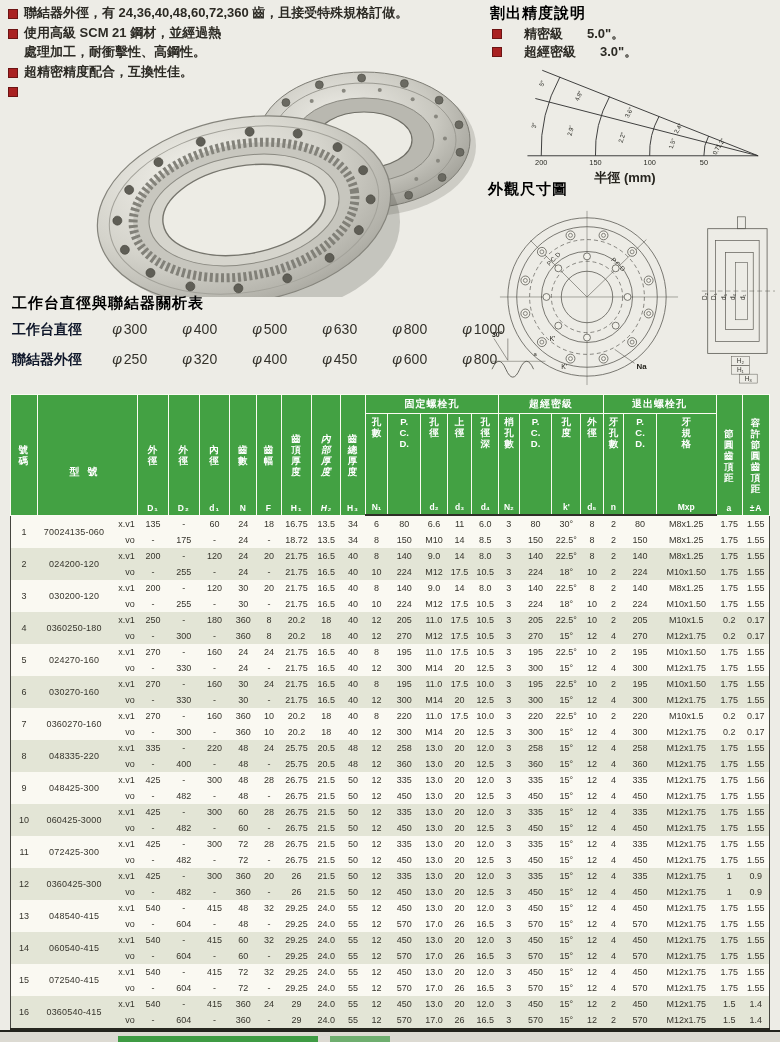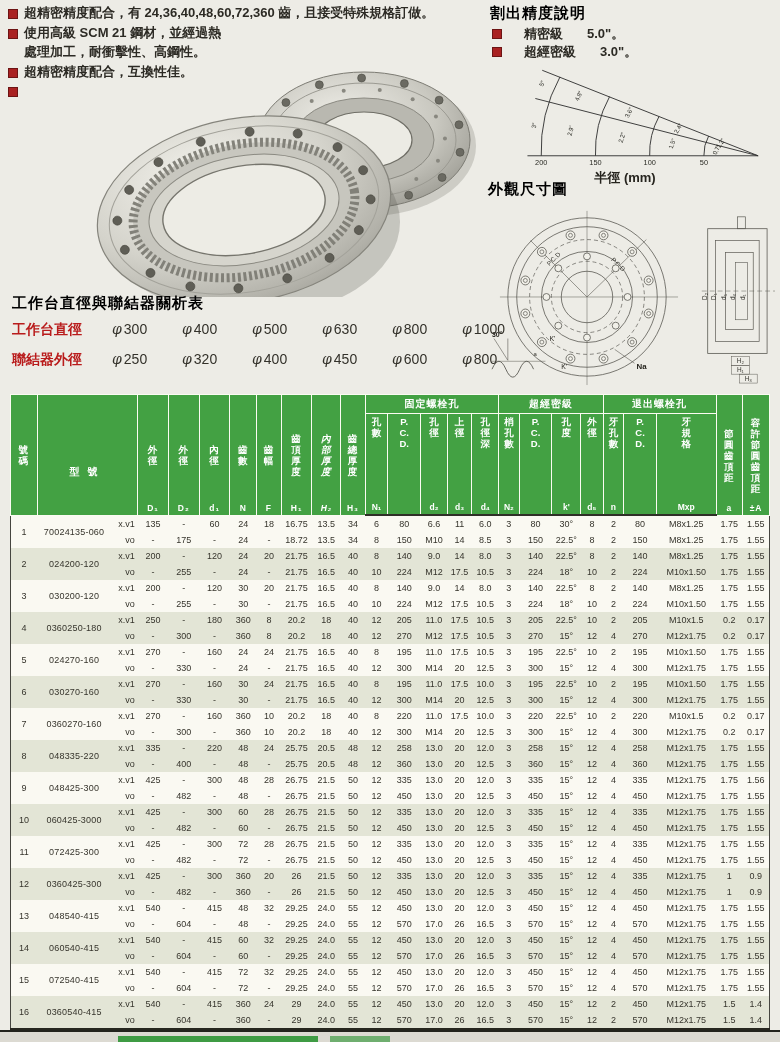--- a/index.html
+++ b/index.html
@@ -18,21 +18,21 @@
   .plabel{font-size:13px;font-weight:bold;color:#2c2a24;margin-right:8px;}
   .pval{font-size:13px;font-weight:bold;color:#2c2a24;}
   #fan{display:block;margin:4px 0 0 0;}
   .fan-x{text-align:center;font-size:13px;font-weight:bold;color:#26241e;width:270px;}
   
   .diag{position:absolute;left:488px;top:180px;width:292px;z-index:2;}
   
   .wt{position:absolute;left:12px;top:294px;width:520px;z-index:3;}
   .wt .gtitle{margin-bottom:8px;}
   .wt-row{display:flex;align-items:baseline;height:30px;}
-  .wt-label{width:100px;font-size:14px;font-weight:bold;color:#b91c1c;}
+  .wt-label{width:100px;font-size:14px;font-weight:bold;color:#0f172a;}
   .wt-val{width:70px;font-size:14px;color:#33312a;}
   .wt-val .phi{font-style:italic;font-family:"DejaVu Serif",serif;margin-right:2px;}
   
   #photo{position:absolute;left:64px;top:52px;z-index:1;}
   
   #spec{position:absolute;left:10px;top:394px;width:760px;border-collapse:collapse;table-layout:fixed;
         border:1px solid #45453f;border-bottom:2px solid #27271f;background:#faf9f2;}
   #spec thead th{background:#43a143;color:#ffffff;font-weight:bold;border:1px solid #fbfbf2;
         padding:0;vertical-align:top;position:relative;}
   #spec thead tr.grp-row th{height:18px;font-size:10px;vertical-align:middle;letter-spacing:1px;}
@@ -125,21 +125,21 @@
         <circle cx="199.12808095662072" cy="81.86462699892475" r="4.5" fill="#5f5e56" stroke="#45443c" stroke-width="0.6"></circle>
         <circle cx="246.10549016281132" cy="92.06352448870857" r="4.5" fill="#5f5e56" stroke="#45443c" stroke-width="0.6"></circle>
         <circle cx="283.0189377394744" cy="112.30065265944755" r="4.5" fill="#5f5e56" stroke="#45443c" stroke-width="0.6"></circle>
         <circle cx="304.24868591429856" cy="139.49509219717038" r="4.5" fill="#5f5e56" stroke="#45443c" stroke-width="0.6"></circle>
       </g>
     </svg>
 
   <div class="bullets" id="bullets">
       <div class="bullet">
         <span class="sq"></span>
-        <span class="btxt">超精密精度配合，有 24,36,40,48,60,72,360 齒，且接受特殊規格訂做。</span>
+        <span class="btxt">聯結器外徑，有 24,36,40,48,60,72,360 齒，且接受特殊規格訂做。</span>
       </div>
       <div class="bullet">
         <span class="sq"></span>
         <span class="btxt">使用高級 SCM 21 鋼材，並經過熱
 處理加工，耐衝擊性、高鋼性。</span>
       </div>
       <div class="bullet">
         <span class="sq"></span>
         <span class="btxt">超精密精度配合，互換性佳。</span>
       </div>

